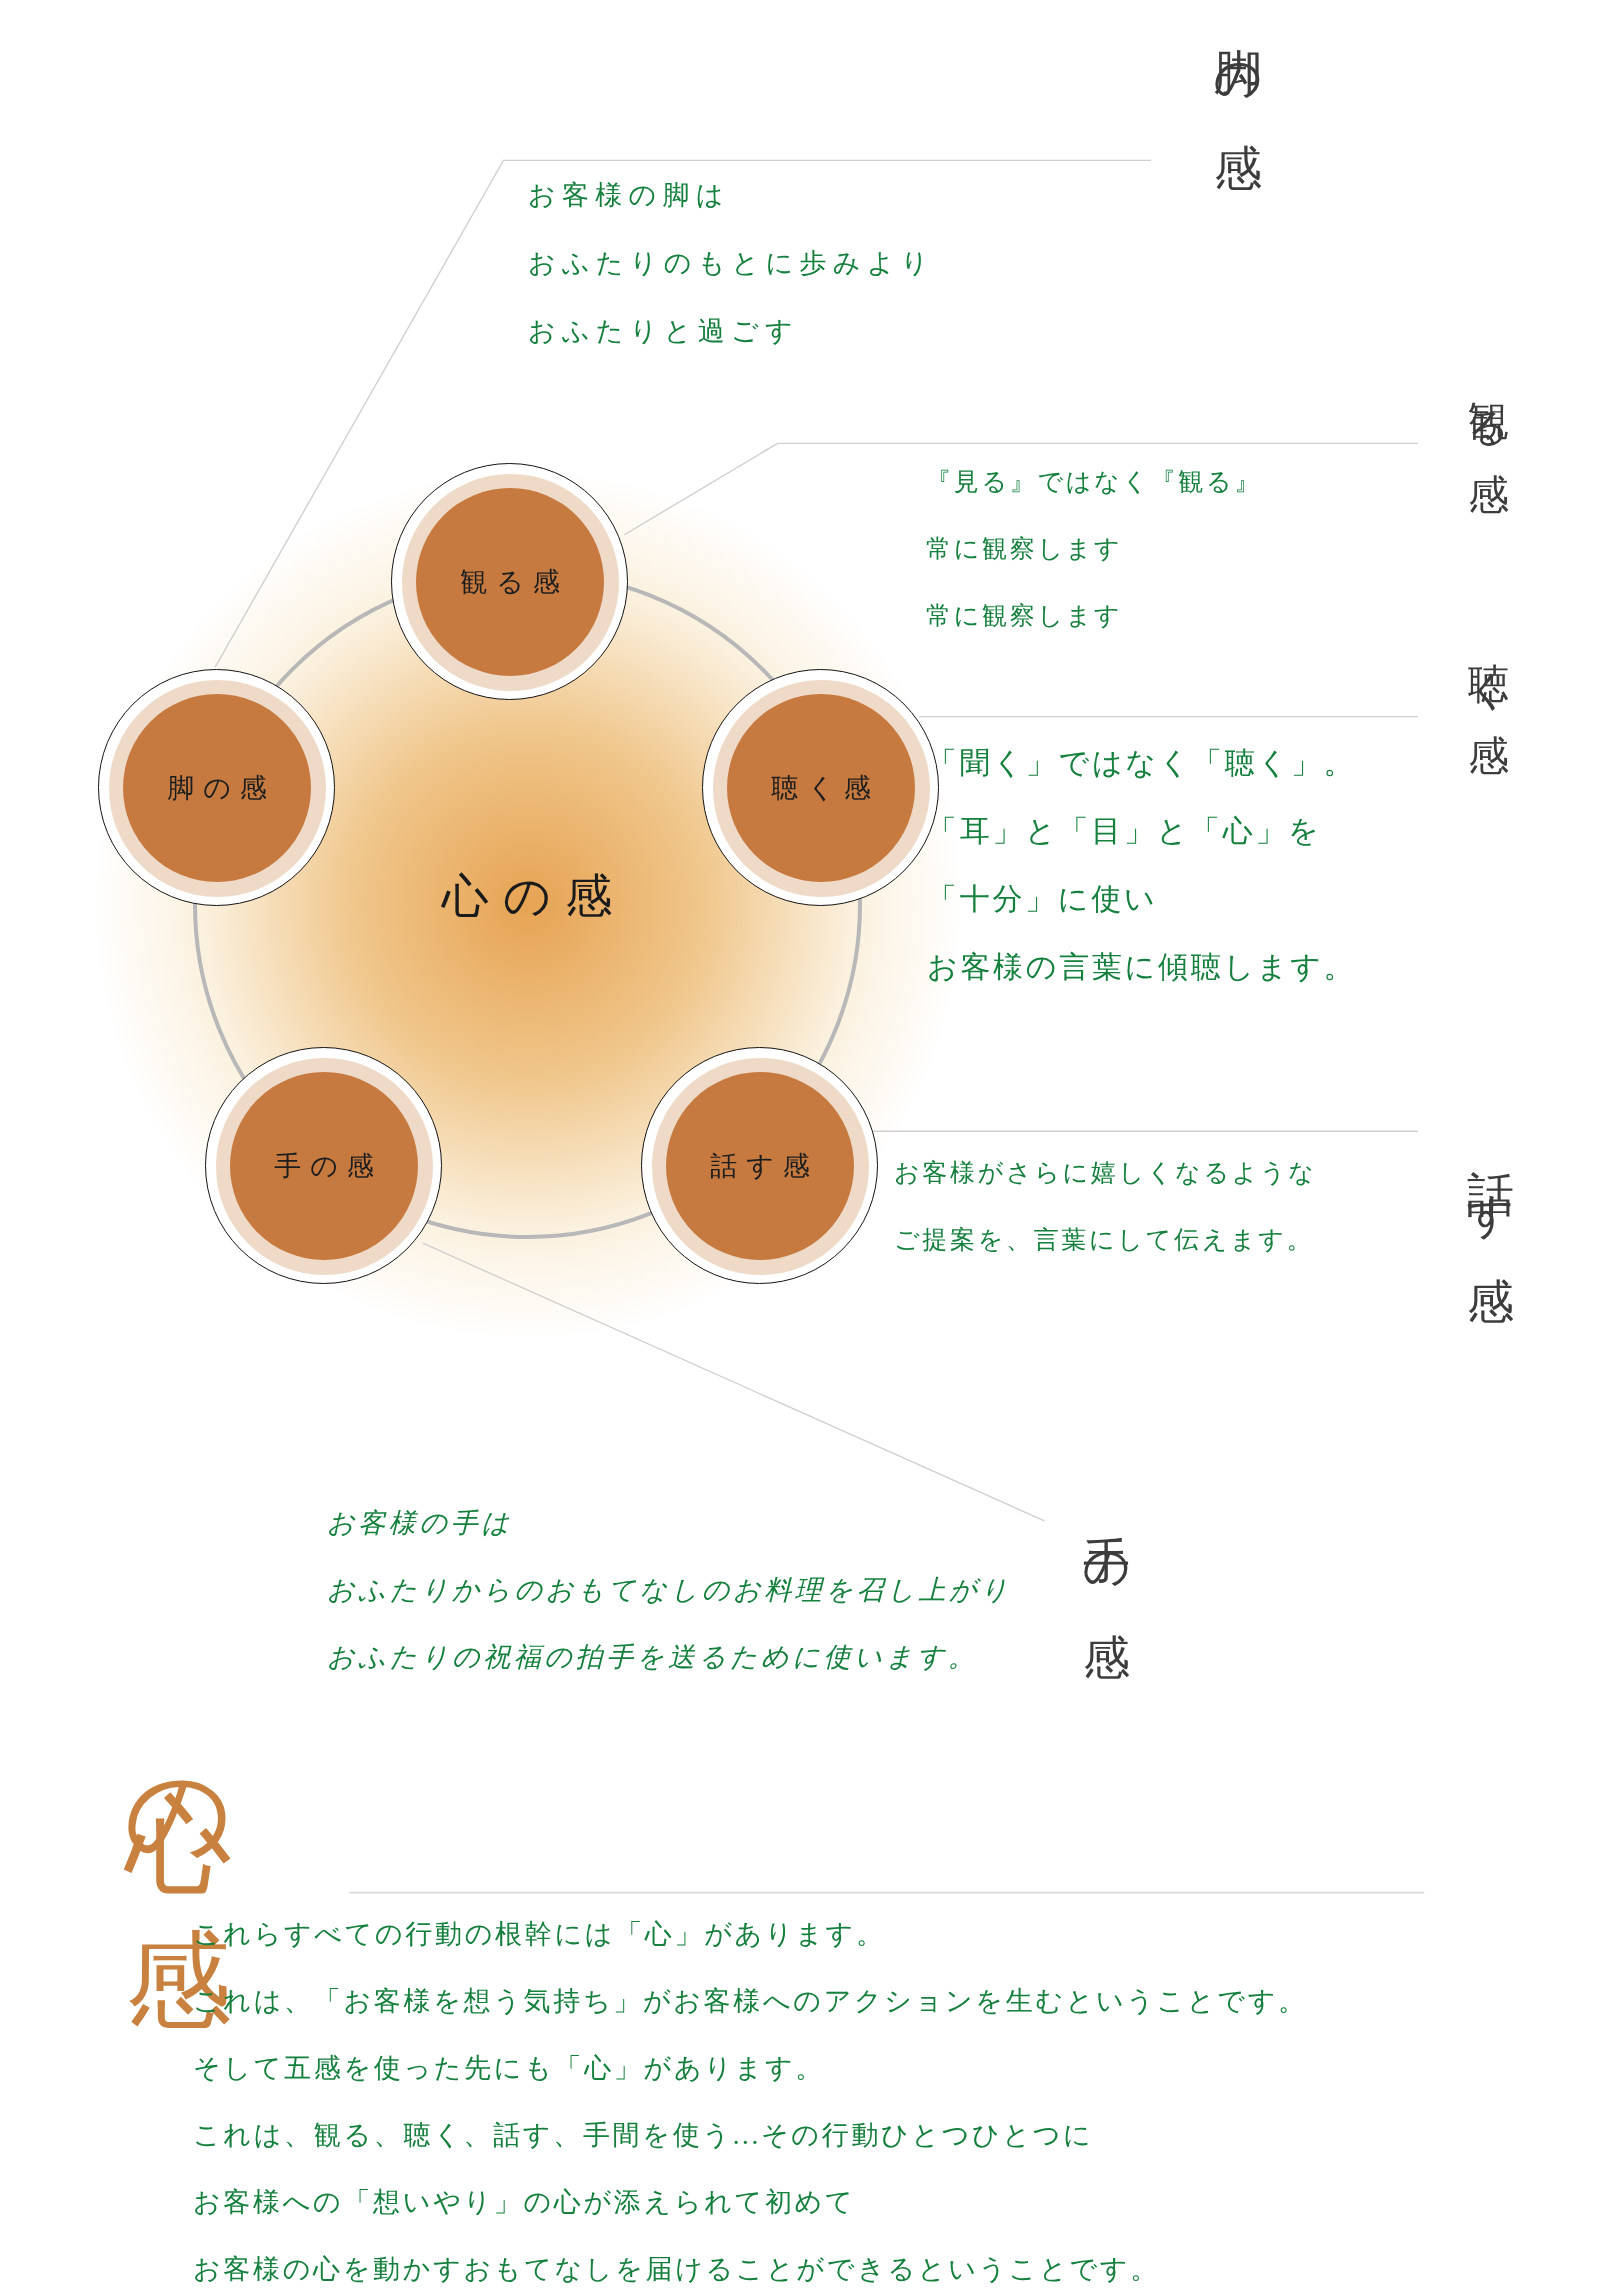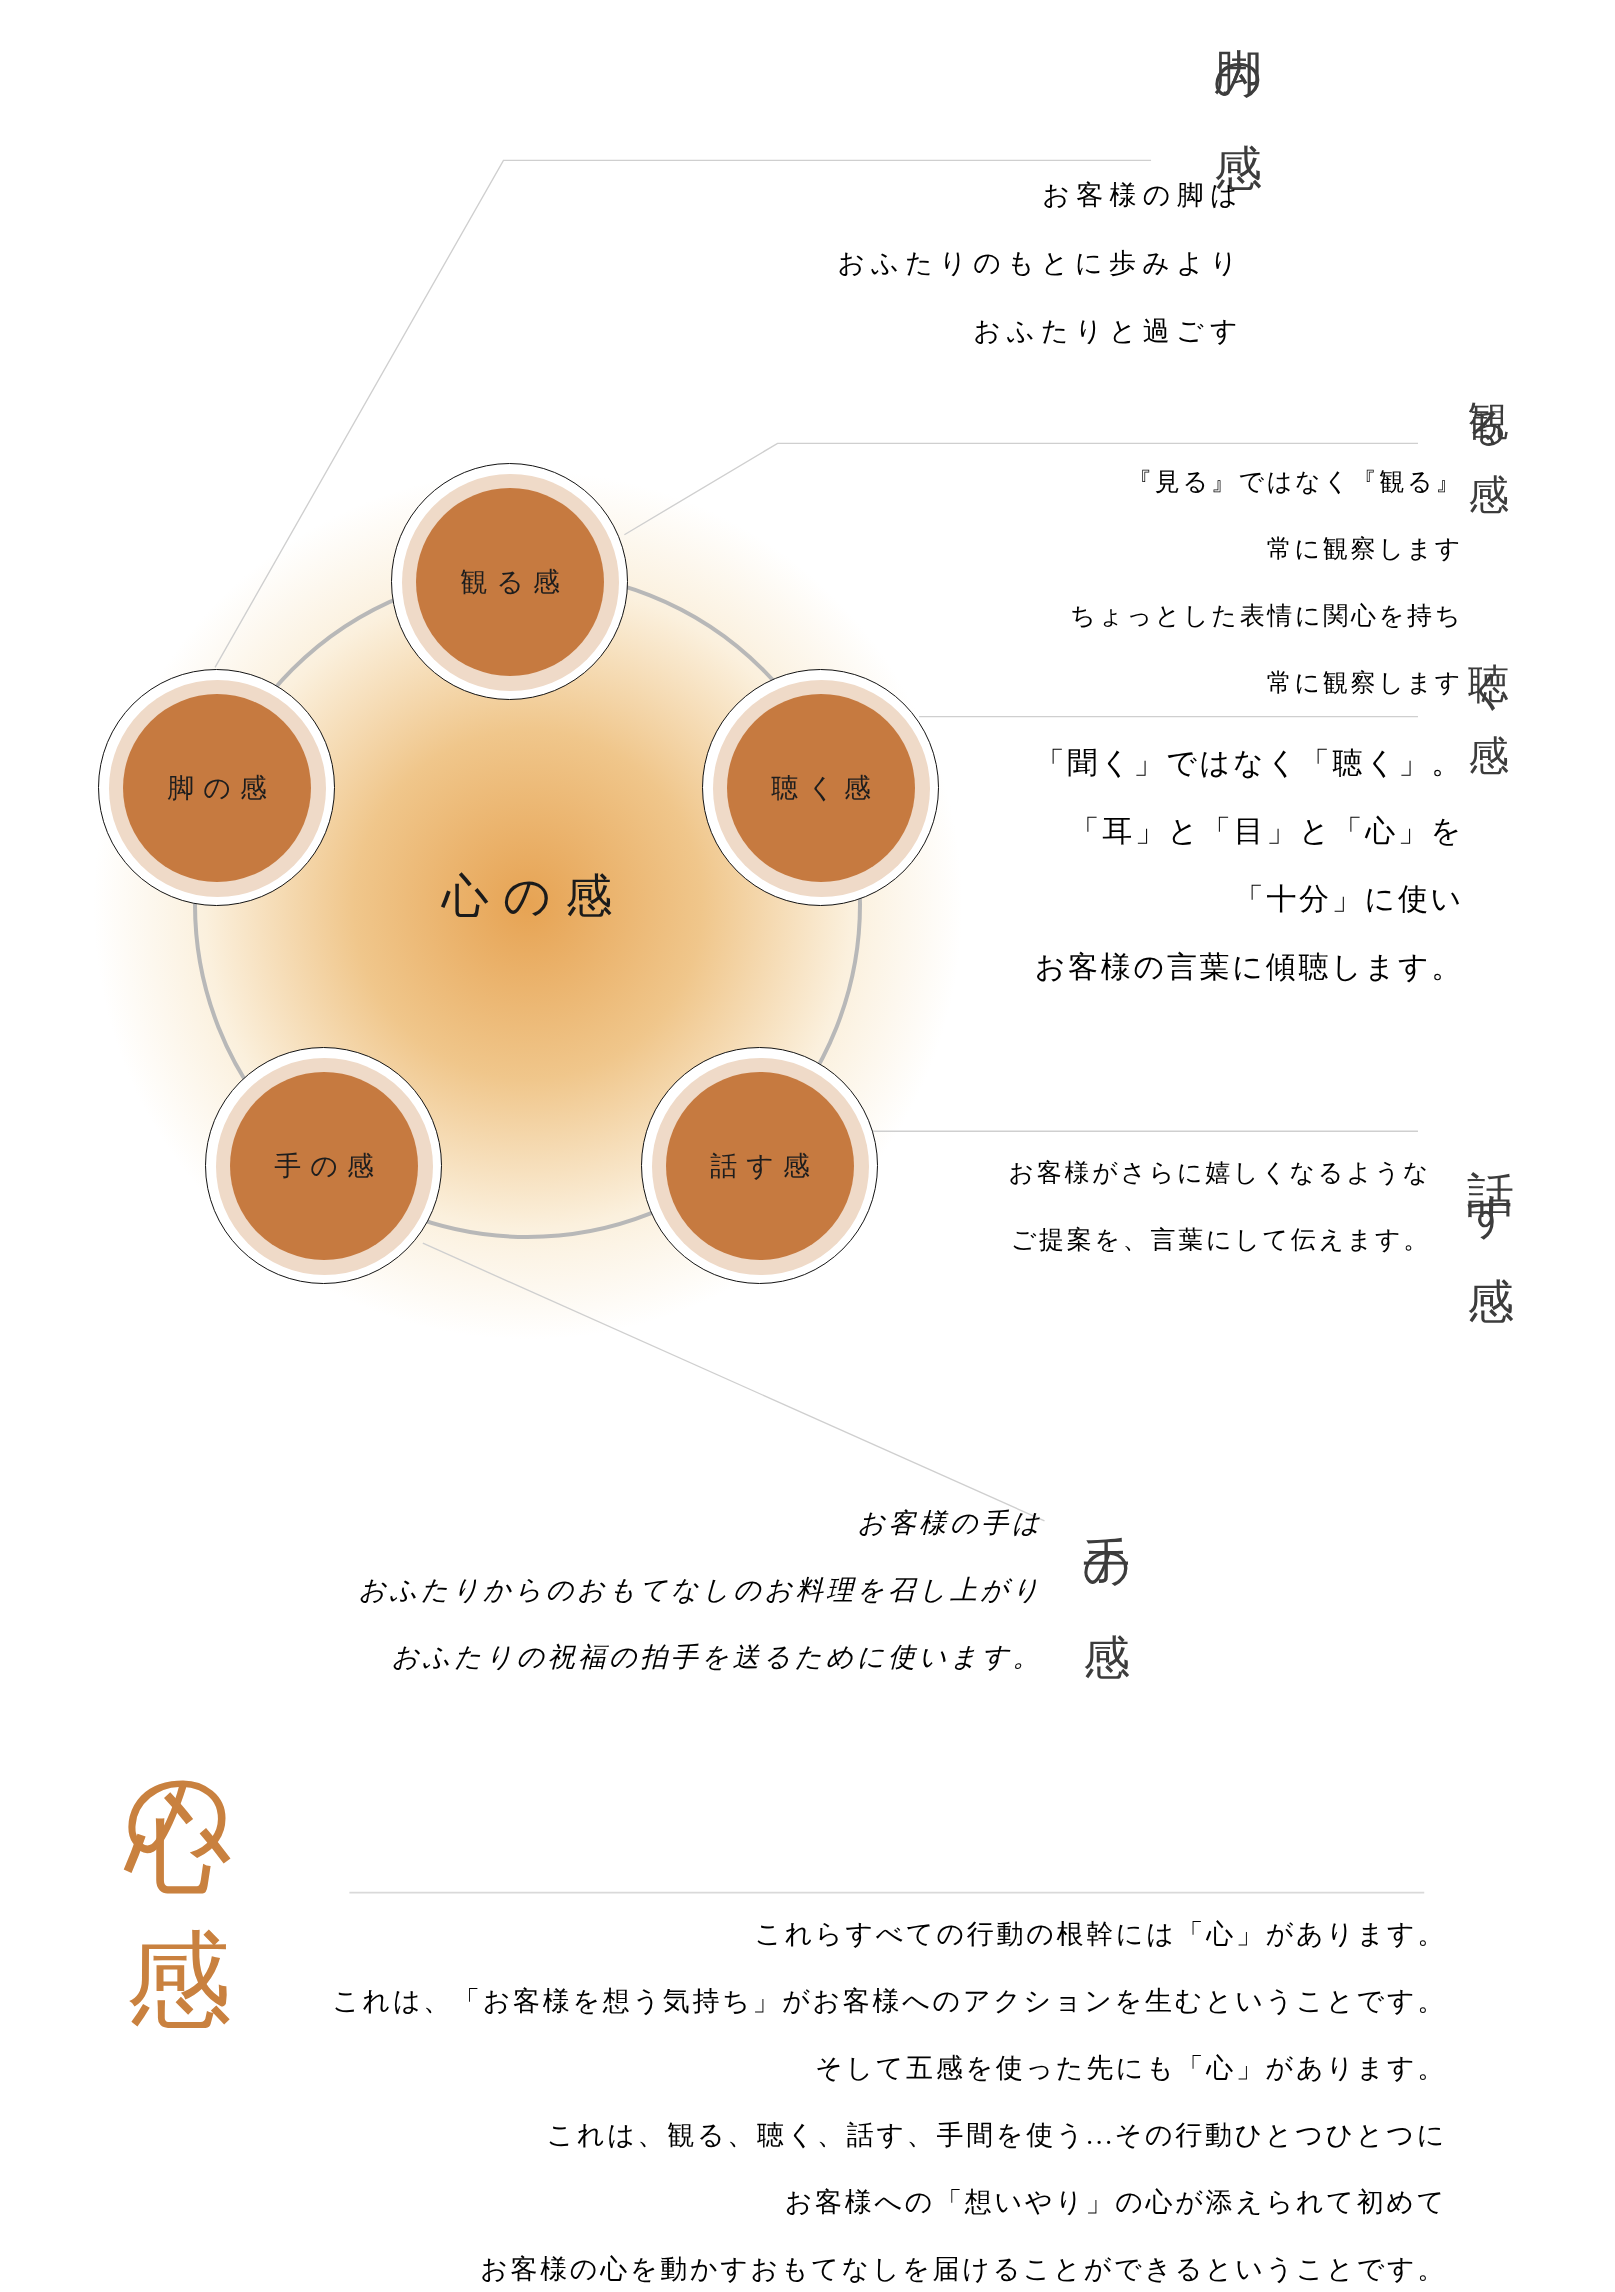--- a/index.html
+++ b/index.html
@@ -47,21 +47,21 @@
   .center-label{
     position:absolute;left:527px;top:896px;transform:translate(-50%,-50%);
     font-size:47px;letter-spacing:14.3px;text-indent:14.3px;color:#1b1b1b;z-index:5;white-space:nowrap;
   }
   
   .vlabel{
     position:absolute;writing-mode:vertical-rl;text-orientation:upright;
     color:#3c3c3c;z-index:5;white-space:nowrap;
   }
   
-  .tblock{position:absolute;text-align:right;z-index:5;color:#000000;}
+  .tblock{position:absolute;text-align:left;z-index:5;color:#15803d;}
   .tblock .tline{white-space:nowrap;}
   .tb-leg{left:528px;top:161px;width:716px;font-size:27px;letter-spacing:6.3px;line-height:68px;}
   .tb-miru{left:926px;top:448px;width:537px;font-size:25px;letter-spacing:2.7px;line-height:67px;}
   .tb-kiku{left:927px;top:729px;width:537px;font-size:30px;letter-spacing:2.7px;line-height:68px;}
   .tb-hanasu{left:894px;top:1139px;width:537px;font-size:25px;letter-spacing:2.7px;line-height:67px;}
   .tb-te{left:327px;top:1490px;width:716px;font-size:27px;letter-spacing:3.6px;line-height:67px;font-style:italic;}
   .tb-heart{left:193px;top:1901px;width:1254px;font-size:27px;letter-spacing:2.7px;line-height:67px;}
   
   .heart-title{
     position:absolute;left:107px;top:1702px;writing-mode:vertical-rl;text-orientation:upright;
@@ -126,21 +126,20 @@
 
   <div class="tblock tb-leg">
     <div class="tline">お客様の脚は</div>
     <div class="tline">おふたりのもとに歩みより</div>
     <div class="tline">おふたりと過ごす</div>
   </div>
 
   <div class="tblock tb-miru">
     <div class="tline">『見る』ではなく『観る』</div>
     <div class="tline">常に観察します</div>
-    <div class="tline">ちょっとした表情に関心を持ち</div>
     <div class="tline">常に観察します</div>
   </div>
 
   <div class="tblock tb-kiku">
     <div class="tline">「聞く」ではなく「聴く」。</div>
     <div class="tline">「耳」と「目」と「心」を</div>
     <div class="tline">「十分」に使い</div>
     <div class="tline">お客様の言葉に傾聴します。</div>
   </div>
 

